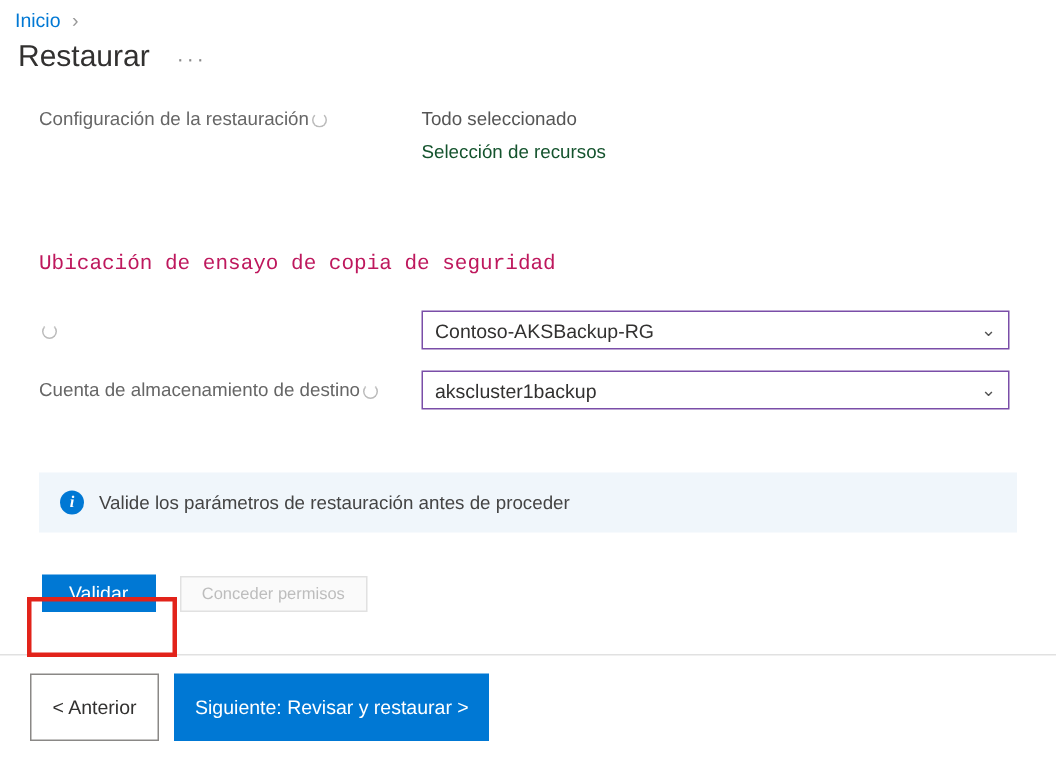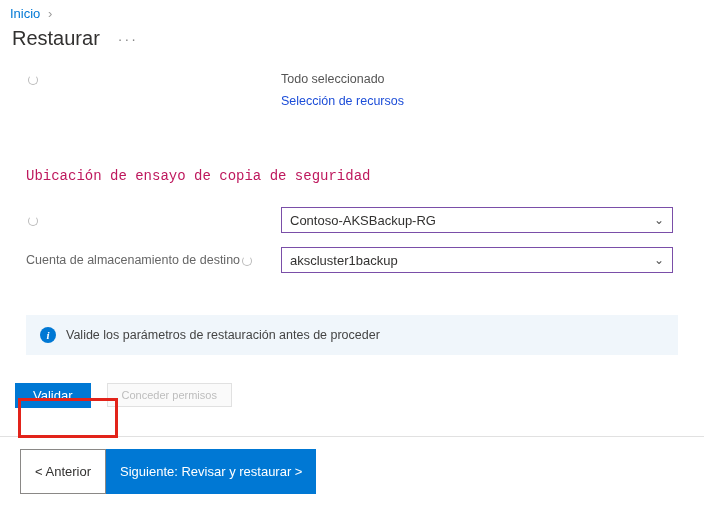--- a/index.html
+++ b/index.html
@@ -60,21 +60,21 @@
     border-top-color: transparent;
     border-radius: 50%;
     margin-left: 2px;
     vertical-align: middle;
   }
   .config-value {
     color: #555;
   }
   .select-link {
     display: block;
-    color: #1d4ed8;
+    color: #14532d;
     font-size: 12.5px;
     margin-top: 8px;
     text-decoration: none;
   }
   .section {
     padding: 60px 26px 0 26px;
   }
   .section-heading {
     font-size: 14px;
     font-weight: 400;
@@ -149,23 +149,23 @@
   .highlight-box {
     position: absolute;
     top: 398px;
     left: 18px;
     width: 100px;
     height: 40px;
     border: 3px solid #e2231a;
     pointer-events: none;
   }
   .validate-row {
-    padding: 28px 0 0 15px;
-    display: flex;
-    align-items: flex-start;
+    padding: 28px 0 0 28px;
+    display: flex;
+    align-items: flex-end;
     gap: 16px;
   }
   .btn-primary {
     background: #0078d4;
     color: #fff;
     border: none;
     padding: 5px 18px;
     font-size: 13px;
     cursor: pointer;
   }
@@ -177,20 +177,21 @@
     font-size: 11px;
     cursor: default;
   }
   .footer-divider {
     border-top: 1px solid #e1e1e1;
     margin-top: 28px;
   }
   .footer-btns {
     padding: 12px 0 0 20px;
     display: flex;
+    gap: 10px;
   }
   .btn-outline {
     background: #fff;
     color: #323130;
     border: 1px solid #8a8886;
     padding: 5px 14px;
     font-size: 13px;
     cursor: pointer;
   }
   .btn-next {
@@ -210,21 +211,21 @@
   <span class="chevron">›</span>
 </div>
 
 <div class="title-row">
   <span class="title">Restaurar</span>
   <span class="title-ellipsis">···</span>
 </div>
 
 <div class="config-row">
   <div class="config-label">
-    <span class="spinner"></span>
+    <span>Configuración de la restauración</span><span class="spinner"></span>
   </div>
   <div>
     <div class="config-value">Todo seleccionado</div>
     <a href="#" class="select-link">Selección de recursos</a>
   </div>
 </div>
 
 <div class="section">
   <div class="section-heading">Ubicación de ensayo de copia de seguridad</div>
 

